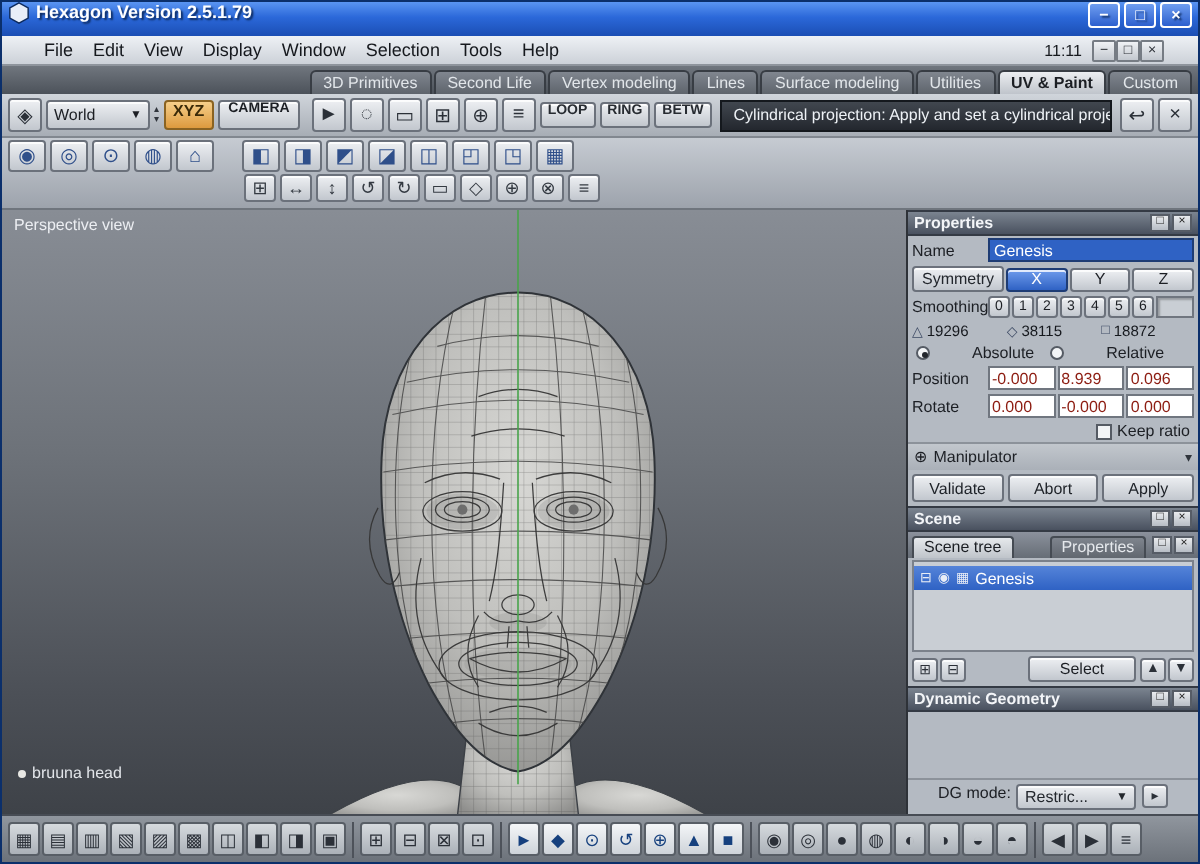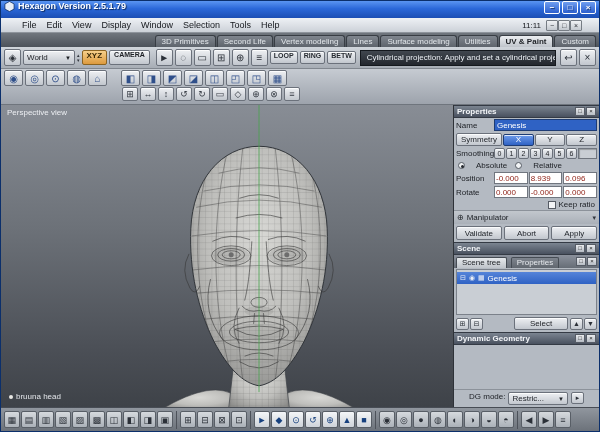--- a/index.html
+++ b/index.html
@@ -42,21 +42,21 @@
   .trow{display:flex;align-items:center;gap:2px}
   .trow.indent{margin-left:118px}
   .tool2-btn{width:19px;height:16px;display:flex;align-items:center;justify-content:center;font-size:10px;color:#2f4f8a}
   .tool2-sm{width:16px;height:14px;display:flex;align-items:center;justify-content:center;font-size:9px;color:#343a42}
   .tgap{width:10px}
 
   
   .main{flex:1;display:flex;min-height:0}
   .viewport{flex:1;position:relative;background:linear-gradient(180deg,#888d95 0%,#6d7279 40%,#4c5057 80%,#3e4248 100%);overflow:hidden;border-right:1px solid #2e3238}
   .view-label{position:absolute;top:3px;left:6px;color:#eceef2;font-size:8px;z-index:3}
-  .object-label{position:absolute;bottom:6px;left:8px;color:#e2e5e9;font-size:8px;display:flex;align-items:center;gap:3px;z-index:3}
+  .object-label{position:absolute;bottom:16px;left:8px;color:#e2e5e9;font-size:8px;display:flex;align-items:center;gap:3px;z-index:3}
   .object-dot{width:4px;height:4px;border-radius:50%;background:#e8e8e4;display:inline-block}
   .headwrap{position:absolute;left:57%;top:0;height:101%;transform:translateX(-50%)}
   .headwrap svg{height:100%;display:block}
 
   
   .rightpanel{width:145px;flex:none;background:#b4bac2;display:flex;flex-direction:column;font-size:8px}
   .phead{height:13px;flex:none;background:linear-gradient(180deg,#7b8490,#49515f);color:#f3f5f8;font-weight:bold;font-size:8px;display:flex;align-items:center;padding:0 3px;border-top:1px solid #343a44;border-bottom:1px solid #343a44}
   .hicons{margin-left:auto;display:flex;gap:1px}
   .hbtn{width:10px;height:9px;background:linear-gradient(180deg,#e9ebee,#b7bdc5);border:1px solid #565c66;font-size:6px;line-height:7px;text-align:center;color:#222;font-weight:normal}
   .prow{display:flex;align-items:center;gap:1px;padding:1px 2px}
@@ -64,21 +64,21 @@
   .pfield{flex:1;min-width:0;height:12px;background:#fff;border:1px solid #70767f;font-size:8px;color:#8d1d12;padding:0 1px;font-family:"Liberation Sans",sans-serif}
   .name-input{flex:1;min-width:0;height:12px;background:#2f62c4;color:#fff;border:1px solid #1e3c74;font-size:8px;padding:0 2px;font-family:"Liberation Sans",sans-serif}
   .sym-btn{width:46px;flex:none;height:13px;font-size:8px;color:#23272d}
   .axis-cell{flex:1;height:12px;display:flex;align-items:center;justify-content:center;font-size:8px}
   .axis-cell.active{background:linear-gradient(180deg,#6f9cec,#2f62c4);color:#fff;border-color:#1e3c74}
   .smooth-cell{width:11px;height:11px;flex:none;display:flex;align-items:center;justify-content:center;font-size:7px}
   .smooth-box{flex:1;height:11px;background:#c9ced4;border:1px solid #70767f;box-shadow:inset 1px 1px 1px rgba(0,0,0,.25)}
   .count-cell{flex:1;display:flex;align-items:center;gap:2px;font-size:7.5px;color:#15181d}
   .cicon{font-size:7px;color:#3d4a64}
   .radio-row{display:flex;gap:8px;padding:1px 4px;align-items:center}
-  .radio{display:flex;align-items:center;gap:11px}
+  .radio{display:flex;align-items:center;gap:21px}
   .rdot{width:7px;height:7px;border-radius:50%;border:1px solid #555b64;background:#f2f4f6;position:relative}
   .radio.selected .rdot::after{content:"";position:absolute;left:1.5px;top:1.5px;width:3px;height:3px;border-radius:50%;background:#23272d}
   .keep-row{display:flex;justify-content:flex-end;align-items:center;gap:3px;padding:1px 4px}
   .cbox{width:8px;height:8px;border:1px solid #555b64;background:#f2f4f6}
   .manip-row{display:flex;align-items:center;gap:3px;padding:2px 3px;border-top:1px solid #8c929a;background:linear-gradient(180deg,#c2c7cd,#aab0b8)}
   .manip-row .marr{margin-left:auto;font-size:7px;color:#30353c}
   .btnrow{display:flex;gap:2px;padding:2px}
   .pbtn{flex:1;height:14px;font-size:8px;color:#1d2127;display:flex;align-items:center;justify-content:center}
 
   .scene-tabs{height:13px;background:linear-gradient(180deg,#8b919c,#666d76);display:flex;align-items:flex-end;padding:0 2px;gap:1px}
@@ -363,20 +363,35 @@
             <span class="smooth-cell bevel">1</span>
             <span class="smooth-cell bevel">2</span>
             <span class="smooth-cell bevel">3</span>
             <span class="smooth-cell bevel">4</span>
             <span class="smooth-cell bevel">5</span>
             <span class="smooth-cell bevel">6</span>
           </div>
         <span class="smooth-box"></span>
       </div>
 
+      <div class="prow">
+
+      <span class="count-cell">
+          <span class="cicon">△</span>
+          <span>19296</span>
+        </span>
+          <span class="count-cell">
+          <span class="cicon">◇</span>
+          <span>38115</span>
+        </span>
+          <span class="count-cell">
+          <span class="cicon">□</span>
+          <span>18872</span>
+        </span>
+        </div>
 
       <div class="radio-row">
         <span class="radio selected">
           <span class="rdot"></span>
           <span>Absolute</span>
         </span>
         <span class="radio">
           <span class="rdot"></span>
           <span>Relative</span>
         </span>
@@ -415,21 +430,21 @@
 
       <div class="phead">
         <span>Scene</span>
         <div class="hicons">
 
         <span class="hbtn">□</span>
             <span class="hbtn">×</span>
           </div>
       </div>
       <div class="scene-tabs">
-        <div style="display:flex;gap:4px;align-items:flex-end">
+        <div style="display:flex;gap:18px;align-items:flex-end">
 
         <span class="stab active">Scene tree</span>
             <span class="stab">Properties</span>
           </div>
         <div class="hicons">
 
         <span class="hbtn">□</span>
             <span class="hbtn">×</span>
           </div>
       </div>

